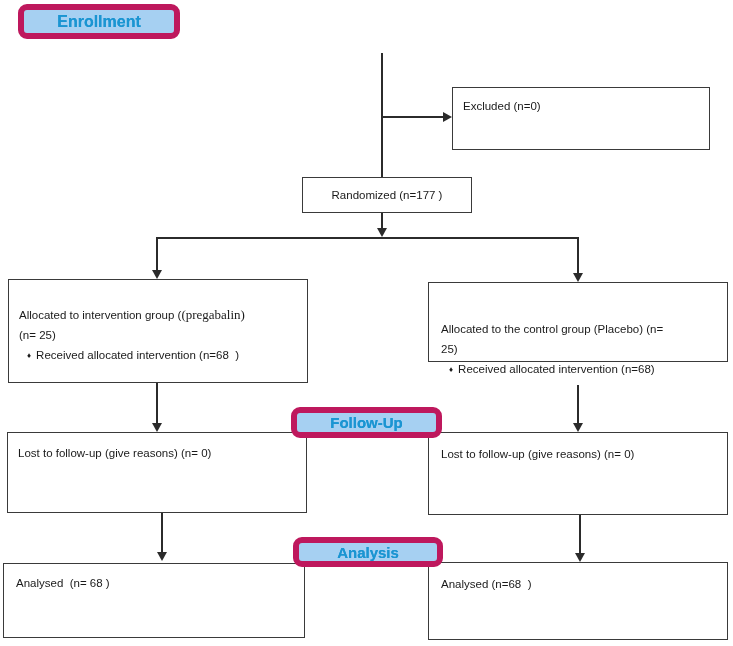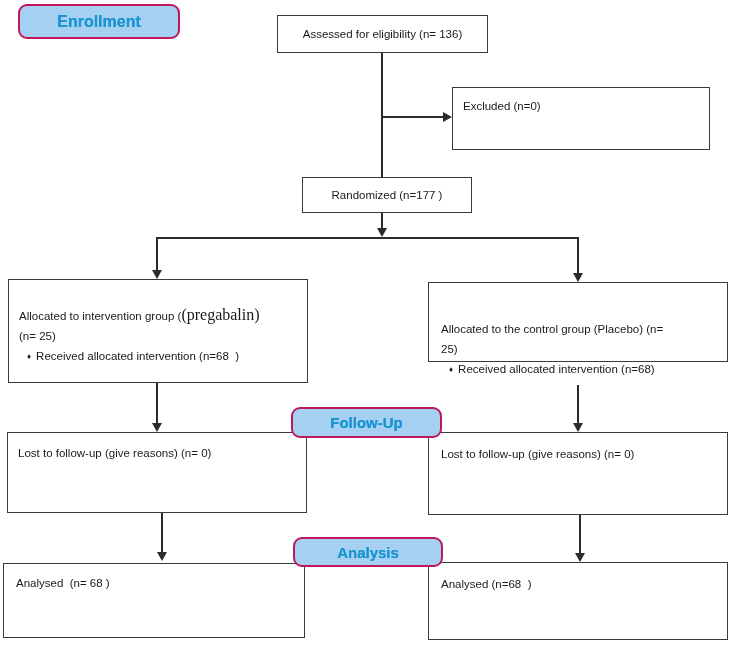--- a/index.html
+++ b/index.html
@@ -9,35 +9,35 @@
   }
   
   .fbox{
     position:absolute;background:#ffffff;border:1.5px solid #3a3a3a;
     box-sizing:border-box;font-size:11.5px;line-height:15px;z-index:2;
   }
   .fbox .txt{white-space:pre-wrap;}
   .center{display:flex;align-items:center;justify-content:center;text-align:center;}
   
   .badge{
-    position:absolute;background:#a6d0f2;border:2px solid #be185d;border-radius:9px;
+    position:absolute;background:#a6d0f2;border:6px solid #be185d;border-radius:9px;
     box-sizing:border-box;display:flex;align-items:center;justify-content:center;
     color:#1b95d2;font-weight:bold;font-size:15px;z-index:5;
     text-shadow:0 0 0.5px #1b95d2;
   }
   
   .line{position:absolute;background:#2b2b2b;z-index:1;}
   .line.v{width:2px;}
   .line.h{height:2px;}
   .ar{position:absolute;width:0;height:0;z-index:1;}
   .ar.down{border-left:5px solid transparent;border-right:5px solid transparent;border-top:9px solid #2b2b2b;}
   .ar.right{border-top:5px solid transparent;border-bottom:5px solid transparent;border-left:9px solid #2b2b2b;}
   
   .alloc-line{white-space:pre-wrap;}
-  .serif{font-family:"Liberation Serif",serif;font-size:16px;}
+  .serif{font-family:"Liberation Serif",serif;font-size:13px;}
   .bullet-line{white-space:pre-wrap;padding-left:8px;}
   .bullet-glyph{font-size:8px;vertical-align:1px;padding-right:5px;}
   .lh20{line-height:20px;}
 </style>
 </head>
 <body>
 
 <div class="canvas">
 
   <div class="line v" style="left:381px;top:53px;height:124px;"></div>
@@ -56,23 +56,20 @@
   <div class="line v" style="left:156px;top:382px;height:42px;"></div>
   <div class="ar down" style="left:152px;top:423px;"></div>
   <div class="line v" style="left:577px;top:385px;height:39px;"></div>
   <div class="ar down" style="left:573px;top:423px;"></div>
 
   <div class="line v" style="left:161px;top:513px;height:40px;"></div>
   <div class="ar down" style="left:157px;top:552px;"></div>
   <div class="line v" style="left:579px;top:515px;height:39px;"></div>
   <div class="ar down" style="left:575px;top:553px;"></div>
 
-  <div class="fbox center" style="left:277px;top:15px;width:211px;height:38px;">
-    <span class="txt">Assessed for eligibility (n= 136)</span>
-  </div>
 
   <div class="fbox" style="left:452px;top:87px;width:258px;height:63px;padding:11px 10px 0 10px;">
     <span class="txt">Excluded (n=0)</span>
   </div>
 
   <div class="fbox center" style="left:302px;top:177px;width:170px;height:36px;">
     <span class="txt">Randomized (n=177 )</span>
   </div>
 
   <div class="fbox lh20" style="left:8px;top:279px;width:300px;height:104px;padding:25px 6px 0 10px;">

